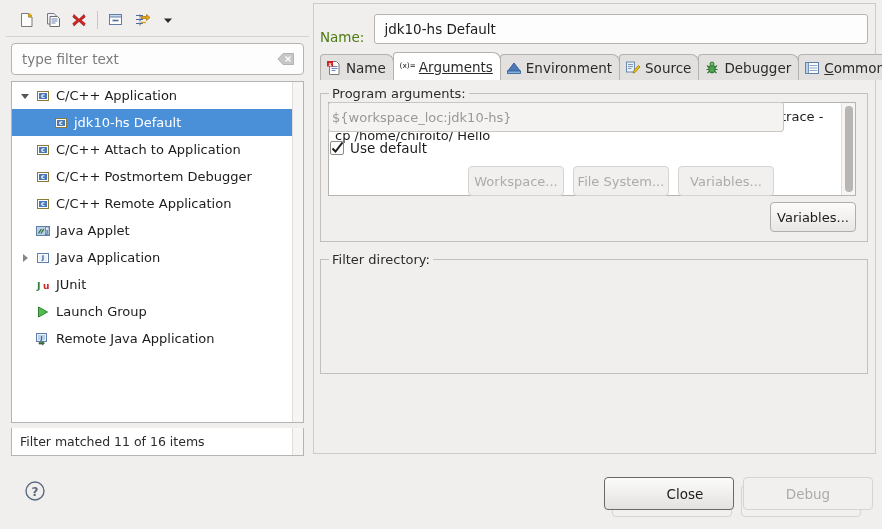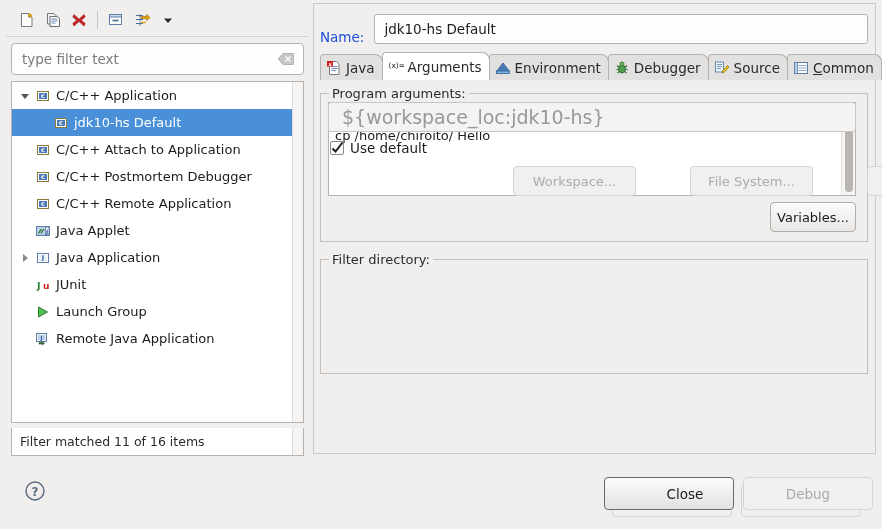--- a/index.html
+++ b/index.html
@@ -166,21 +166,21 @@
   }
   .name-row {
     position: absolute;
     left: 6px; top: 10px;
     width: 548px; height: 30px;
     display: flex;
     align-items: center;
   }
   .name-label {
     font-size: 13.5px;
-    color: #1d4ed8;
+    color: #4d7c0f;
     margin-right: 10px;
     margin-top: 16px;
   }
   .name-input {
     flex: 1;
     height: 30px;
     background: #fdfdfd;
     border: 1px solid #b6b3b0;
     border-radius: 3px;
     box-sizing: border-box;
@@ -231,20 +231,21 @@
     z-index: 3;
   }
   .tab-icon {
     width: 16px; height: 16px;
     margin-right: 4px;
     display: flex; align-items: center; justify-content: center;
     flex-shrink: 0;
   }
   .tab-label u { text-decoration: underline; }
   .tab.active .tab-label {
+    text-decoration: underline;
   }
 
   
   .tab-content {
     position: absolute;
     left: 6px; top: 76px;
     width: 548px; height: 320px; text-decoration: underline;
   }
 
   fieldset.group {
@@ -332,29 +333,29 @@
 
   .btn-vars-args {
     position: absolute;
     left: 450px; top: 122px;
     width: 86px;
   }
 
   .wd-input {
     position: absolute;
     left: 8px; top: 22px;
-    width: 528px; height: 30px;
+    width: 456px; height: 30px;
     background: #f4f3f2;
     border: 1px solid #c9c6c3;
     border-radius: 3px;
     box-sizing: border-box;
     display: flex;
     align-items: center;
-    padding-left: 13px;
-    font-size: 19px;
+    padding-left: 3px;
+    font-size: 13px;
     color: #9a9896;
   }
   .wd-check {
     position: absolute;
     left: 10px; top: 60px;
     display: flex;
     align-items: center;
     font-size: 13.5px;
     color: #1c1c1c;
   }
@@ -368,21 +369,21 @@
     box-sizing: border-box;
     flex-shrink: 0;
   }
   .checkbox svg { position: absolute; left: -1px; top: -3px; }
   .wd-buttons {
     position: absolute;
     left: 148px; top: 86px;
     display: flex;
     gap: 9px;
   }
-  .wd-buttons .btn { width: 123px; margin-left: 45px; }
+  .wd-buttons .btn { width: 96px; }
 
   .ra-buttons {
     position: absolute;
     left: 292px; top: 405px;
     display: flex;
     gap: 9px;
   }
   .ra-buttons .btn { width: 120px; height: 32px; }
 
   
@@ -606,58 +607,58 @@
       <div class="tabs">
           <div class="tab">
             <span class="tab-icon">
               <svg width="16" height="16" viewBox="0 0 16 16">
                 <path d="M3.5 1.5h7l2.5 2.5v10.5h-9.5z" fill="#fdfdfd" stroke="#7a7a7a" stroke-width="1"></path>
                 <path d="M5.5 6.5h6M5.5 8.5h6M5.5 10.5h4" stroke="#6b85b5" stroke-width="1"></path>
                 <rect x="1" y="1" width="6" height="5.5" fill="#cc2222"></rect>
                 <text x="4" y="5.6" font-family="DejaVu Sans, sans-serif" font-size="5" font-weight="bold" fill="#ffffff" text-anchor="middle">x</text>
               </svg>
             </span>
-            <span class="tab-label">Java</span>
+            <span class="tab-label">Name</span>
           </div>
           <div class="tab active">
             <span class="tab-icon">
               <svg width="16" height="16" viewBox="0 0 16 16">
                 <text x="0.5" y="9" font-family="DejaVu Sans, sans-serif" font-size="7.5" fill="#1c1c1c">(x)=</text>
               </svg>
             </span>
             <span class="tab-label">Arguments</span>
           </div>
           <div class="tab">
             <span class="tab-icon">
               <svg width="16" height="16" viewBox="0 0 16 16">
                 <path d="M1.5 11.5 L8 3 L14.5 11.5 Z" fill="#4a78b8" stroke="#2f5a92" stroke-width="0.9"></path>
                 <rect x="1.5" y="11" width="13" height="2.5" fill="#7fb3e0" stroke="#2f5a92" stroke-width="0.8"></rect>
               </svg>
             </span>
             <span class="tab-label">Environment</span>
+          </div>
+          <div class="tab">
+            <span class="tab-icon">
+              <svg width="16" height="16" viewBox="0 0 16 16">
+                <rect x="1.5" y="2" width="8" height="10" fill="#eaf0f8" stroke="#5f7fa8" stroke-width="0.9"></rect>
+                <path d="M3 4.5h5M3 6.5h5M3 8.5h3.5" stroke="#5f7fa8" stroke-width="0.8"></path>
+                <path d="M8.5 11 L13.5 5.5 L15 7 L10 12.5 L8 13 Z" fill="#e8c317" stroke="#9a7a10" stroke-width="0.8"></path>
+              </svg>
+            </span>
+            <span class="tab-label">Source</span>
           </div>
           <div class="tab">
             <span class="tab-icon">
               <svg width="16" height="16" viewBox="0 0 16 16">
                 <ellipse cx="8" cy="9" rx="3.3" ry="4" fill="#4fa14f" stroke="#2a6a2a" stroke-width="0.9"></ellipse>
                 <path d="M3 5.5 L5 7.5 M13 5.5 L11 7.5 M2.5 9.5h2.3 M13.5 9.5h-2.3 M3.5 13 L5.3 11.3 M12.5 13 L10.7 11.3" stroke="#2a6a2a" stroke-width="1.1"></path>
                 <circle cx="8" cy="4" r="2" fill="#6fc46f" stroke="#2a6a2a" stroke-width="0.9"></circle>
               </svg>
             </span>
             <span class="tab-label">Debugger</span>
-          </div>
-          <div class="tab">
-            <span class="tab-icon">
-              <svg width="16" height="16" viewBox="0 0 16 16">
-                <rect x="1.5" y="2" width="8" height="10" fill="#eaf0f8" stroke="#5f7fa8" stroke-width="0.9"></rect>
-                <path d="M3 4.5h5M3 6.5h5M3 8.5h3.5" stroke="#5f7fa8" stroke-width="0.8"></path>
-                <path d="M8.5 11 L13.5 5.5 L15 7 L10 12.5 L8 13 Z" fill="#e8c317" stroke="#9a7a10" stroke-width="0.8"></path>
-              </svg>
-            </span>
-            <span class="tab-label">Source</span>
           </div>
           <div class="tab">
             <span class="tab-icon">
               <svg width="16" height="16" viewBox="0 0 16 16">
                 <rect x="1.5" y="2.5" width="13" height="11" fill="#fdfdfd" stroke="#5f7fa8" stroke-width="1"></rect>
                 <rect x="1.5" y="2.5" width="3" height="11" fill="#b8d0e8" stroke="#5f7fa8" stroke-width="0.8"></rect>
                 <path d="M5.5 5.5h8M5.5 8h8M5.5 10.5h8" stroke="#7f9cc0" stroke-width="0.9"></path>
               </svg>
             </span>
             <span class="tab-label"><u>C</u>ommon</span>

